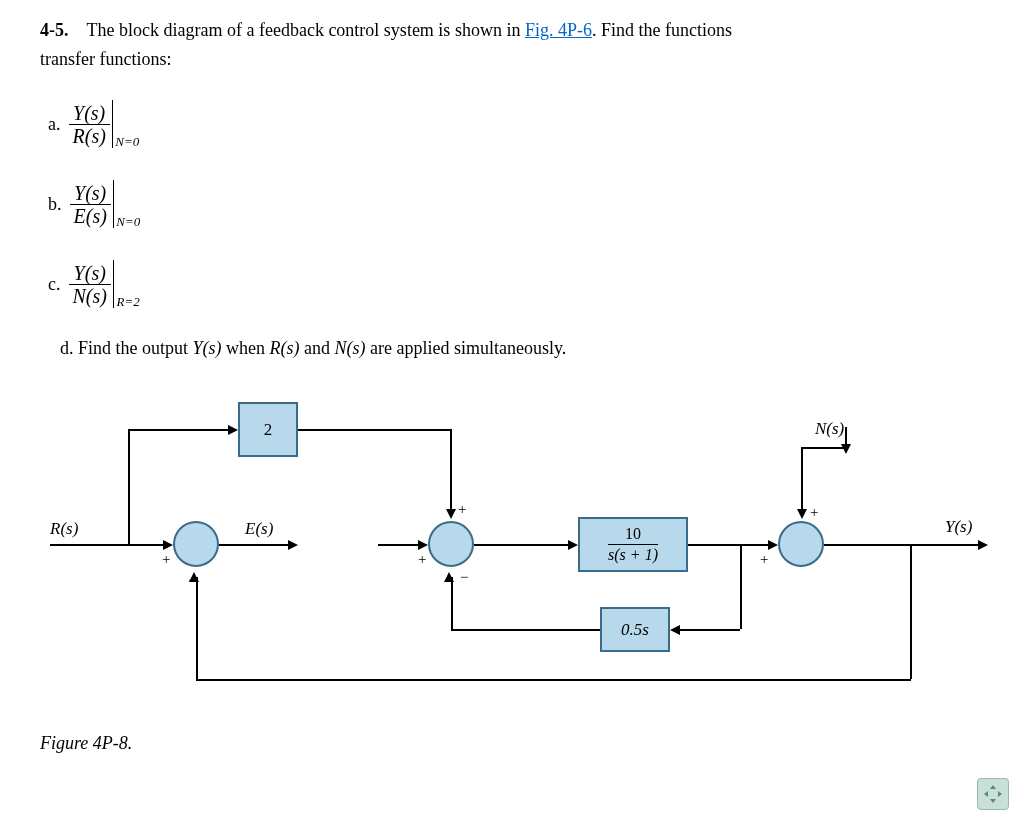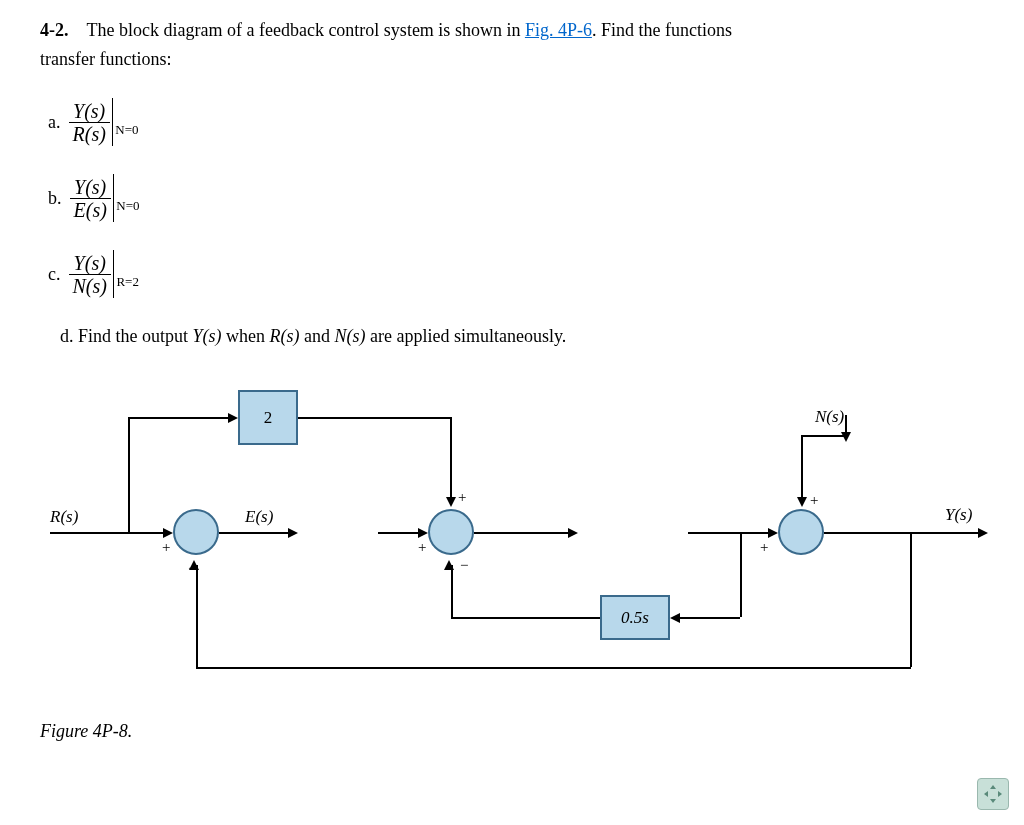--- a/index.html
+++ b/index.html
@@ -54,21 +54,22 @@
     .cond-bar {
       display: inline-block;
       width: 1.5px;
       height: 48px;
       background: #000;
       margin-left: 2px;
       vertical-align: middle;
     }
     .cond-sub {
       font-size: 13px;
-      margin-top: 16px;
+      font-style: italic;
+      margin-top: 36px;
       margin-left: 2px;
       text-align: center;
     }
     .part-d {
       margin: 10px 0 30px 20px;
       font-size: 18px;
     }
     .italic { font-style: italic; }
 
     
@@ -156,21 +157,21 @@
       align-items: center;
       line-height: 1;
       font-size: 16px;
     }
     .tf-frac .tbar { width: 100%; border-top: 1.2px solid #000; margin: 2px 0; }
   </style>
 </head>
 <body>
 
 <div class="problem-header">
-  <span class="problem-number">4-2.</span>
+  <span class="problem-number">4-5.</span>
   &nbsp;&nbsp;&nbsp;<span>The block diagram of a feedback control system is shown in </span><a href="#" class="link">Fig. 4P-6</a><span>. Find the functions</span>
 </div>
 <div class="subtext">transfer functions:</div>
 
 <div class="item">
   <span class="item-label">a.</span>
   <span class="fraction">
     <span class="num">Y(s)</span>
     <span class="bar"></span>
     <span class="den">R(s)</span>
@@ -234,20 +235,27 @@
   <div class="line hline" style="left:338px; top:155px; width:42px;"></div>
   <div class="arrow-right" style="left:378px; top:150.5px;"></div>
   <span class="sign" style="left:378px; top:162px;">+</span>
 
   <div class="summing" style="left:388px; top:132px;"></div>
   <span class="sign" style="left:420px; top:180px;">−</span>
 
   <div class="line hline" style="left:434px; top:155px; width:96px;"></div>
   <div class="arrow-right" style="left:528px; top:150.5px;"></div>
 
+  <div class="block" style="left:538px; top:128px; width:110px; height:55px;">
+    <span class="tf-frac">
+      <span>10</span>
+      <span class="tbar"></span>
+      <span style="font-style:italic;">s(s + 1)</span>
+    </span>
+  </div>
 
   <div class="line hline" style="left:648px; top:155px; width:82px;"></div>
   <div class="arrow-right" style="left:728px; top:150.5px;"></div>
   <span class="sign" style="left:720px; top:162px;">+</span>
 
   <div class="summing" style="left:738px; top:132px;"></div>
 
   <span class="signal-label" style="left:775px; top:30px;">N(s)</span>
   <div class="line vline" style="left:761px; top:58px; height:64px;"></div>
   <div class="arrow-down" style="left:756.5px; top:120px;"></div>

